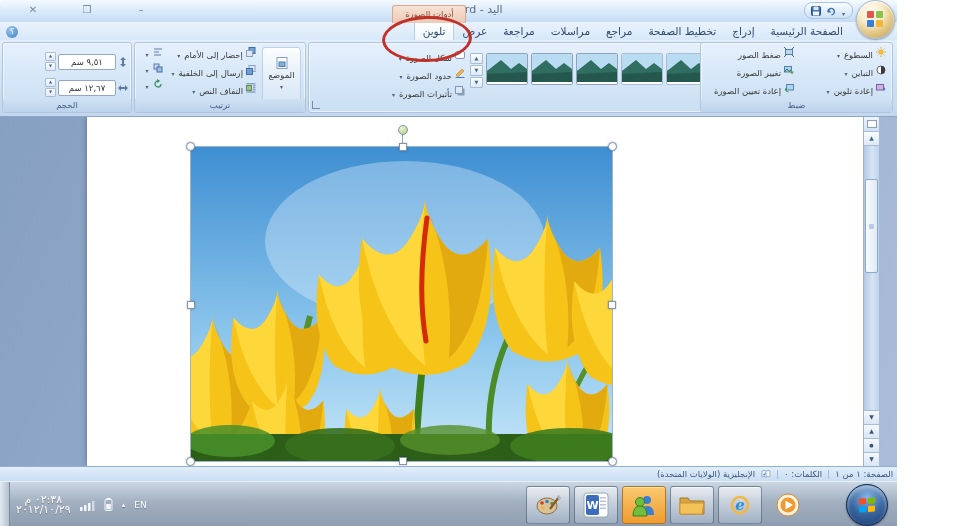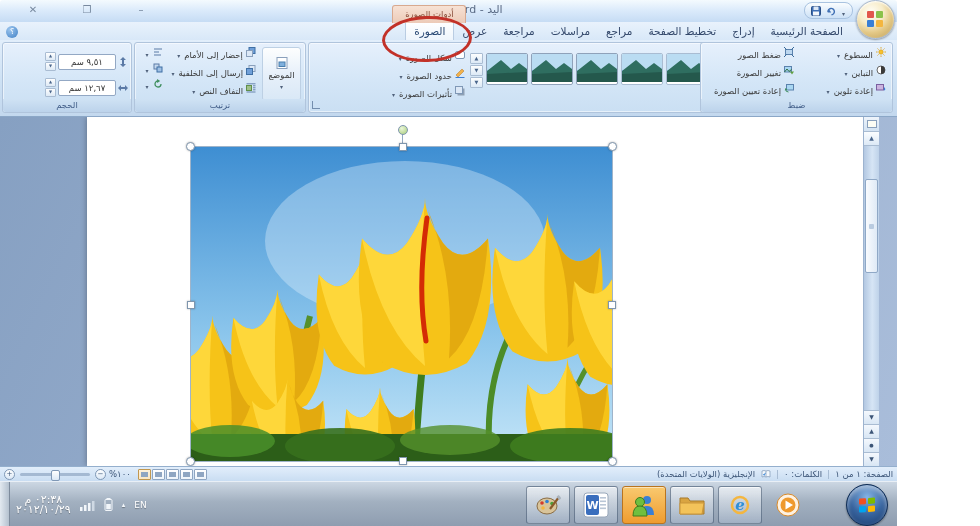--- a/index.html
+++ b/index.html
@@ -216,21 +216,21 @@
     <div class="tabrow">
       <div class="tab">الصفحة الرئيسية</div>
       <div class="tab">إدراج</div>
       <div class="tab">تخطيط الصفحة</div>
       <div class="tab">مراجع</div>
       <div class="tab">مراسلات</div>
       <div class="tab">مراجعة</div>
       <div class="tab">عرض</div>
       <div class="tabwrap">
         <div class="ctx-header">أدوات الصورة</div>
-        <div class="tab active">الصورة</div>
+        <div class="tab active">تلوين</div>
         <div class="red-circle"></div>
       </div>
     </div>
     <div class="help-btn">؟</div>
 
     <div class="ribbon">
 
       <div class="group g-size">
         <div class="size-flex">
           <div class="spin-col">
@@ -518,45 +518,20 @@
         <span class="ssep"></span>
         <span>الكلمات: ٠</span>
         <span class="ssep"></span>
         <svg class="ic10" viewBox="0 0 10 10">
             <path d="M1 2 Q3 1 5 2 Q7 1 9 2 V8 Q7 7 5 8 Q3 7 1 8 Z" fill="#f4f8fc" stroke="#7f98b6" stroke-width="0.7"></path>
             <path d="M5 2 V8" stroke="#7f98b6" stroke-width="0.7"></path>
             <path d="M2.2 5.2 L3.2 6.4 L4.4 3.8" stroke="#2f7fd4" stroke-width="0.9" fill="none"></path>
           </svg>
         <span>الإنجليزية (الولايات المتحدة)</span>
       </div>
-      <div class="status-left">
-        <div class="zbtn zp"></div>
-        <div class="ztrack">
-            <div class="zthumb"></div>
-          </div>
-        <div class="zbtn zm"></div>
-        <span dir="rtl">١٠٠%</span>
-        <div class="viewbtns">
-          <div class="vbtn active">
-              <i></i>
-            </div>
-          <div class="vbtn">
-              <i></i>
-            </div>
-          <div class="vbtn">
-              <i></i>
-            </div>
-          <div class="vbtn">
-              <i></i>
-            </div>
-          <div class="vbtn">
-              <i></i>
-            </div>
-        </div>
-      </div>
     </div>
   </div>
 
   <div class="taskbar">
     <div class="show-desktop"></div>
     <div class="tray">
       <div class="clock">
         <div>٠٢:٣٨ م</div>
         <div>٢٠١٢/١٠/٢٩</div>
       </div>

